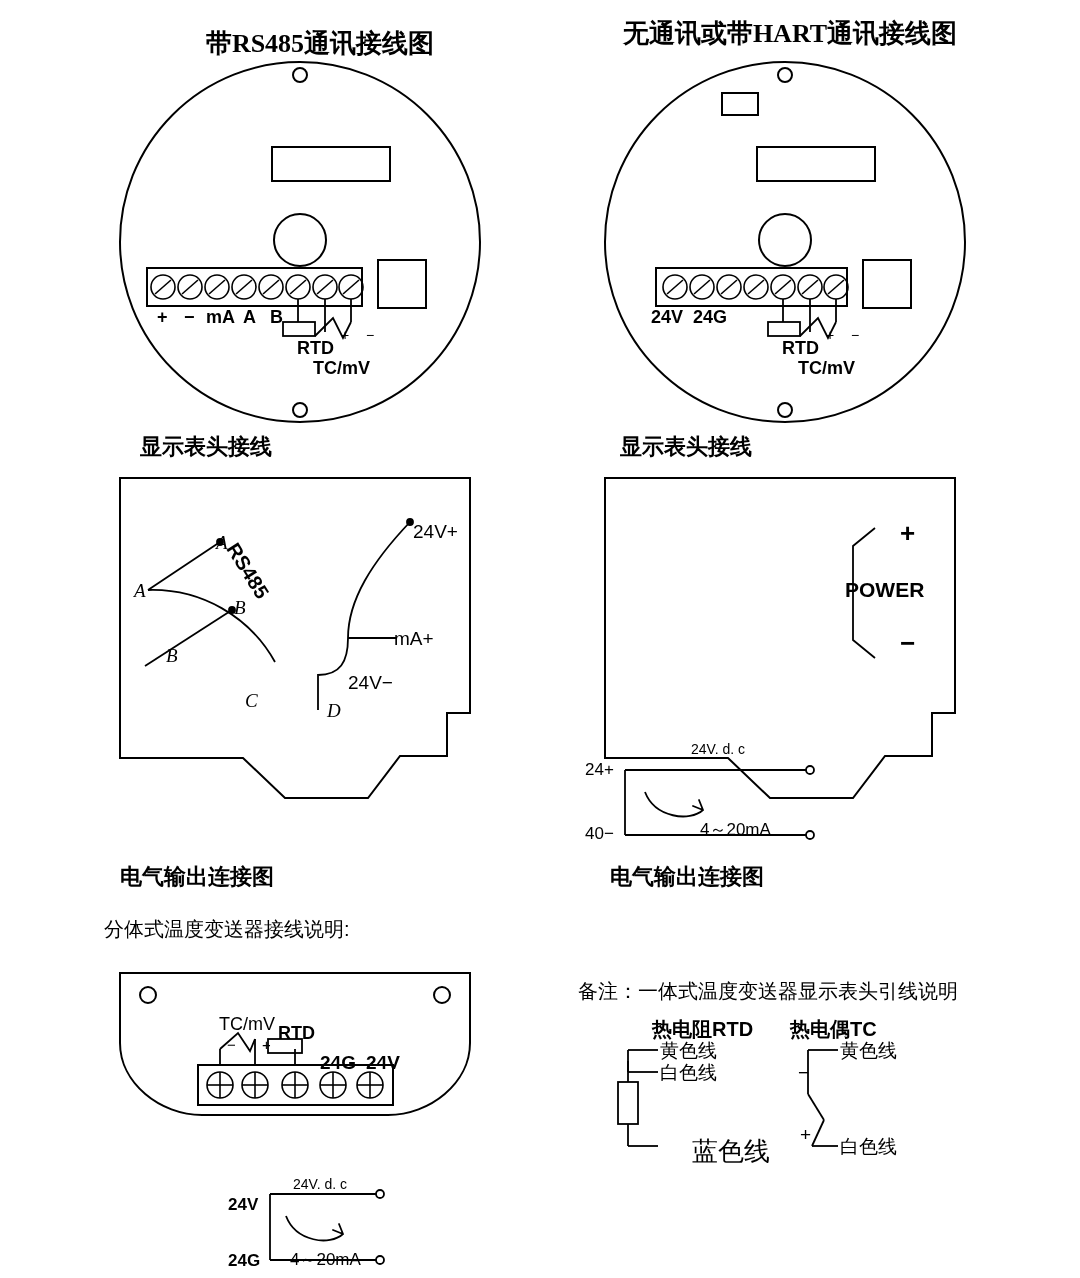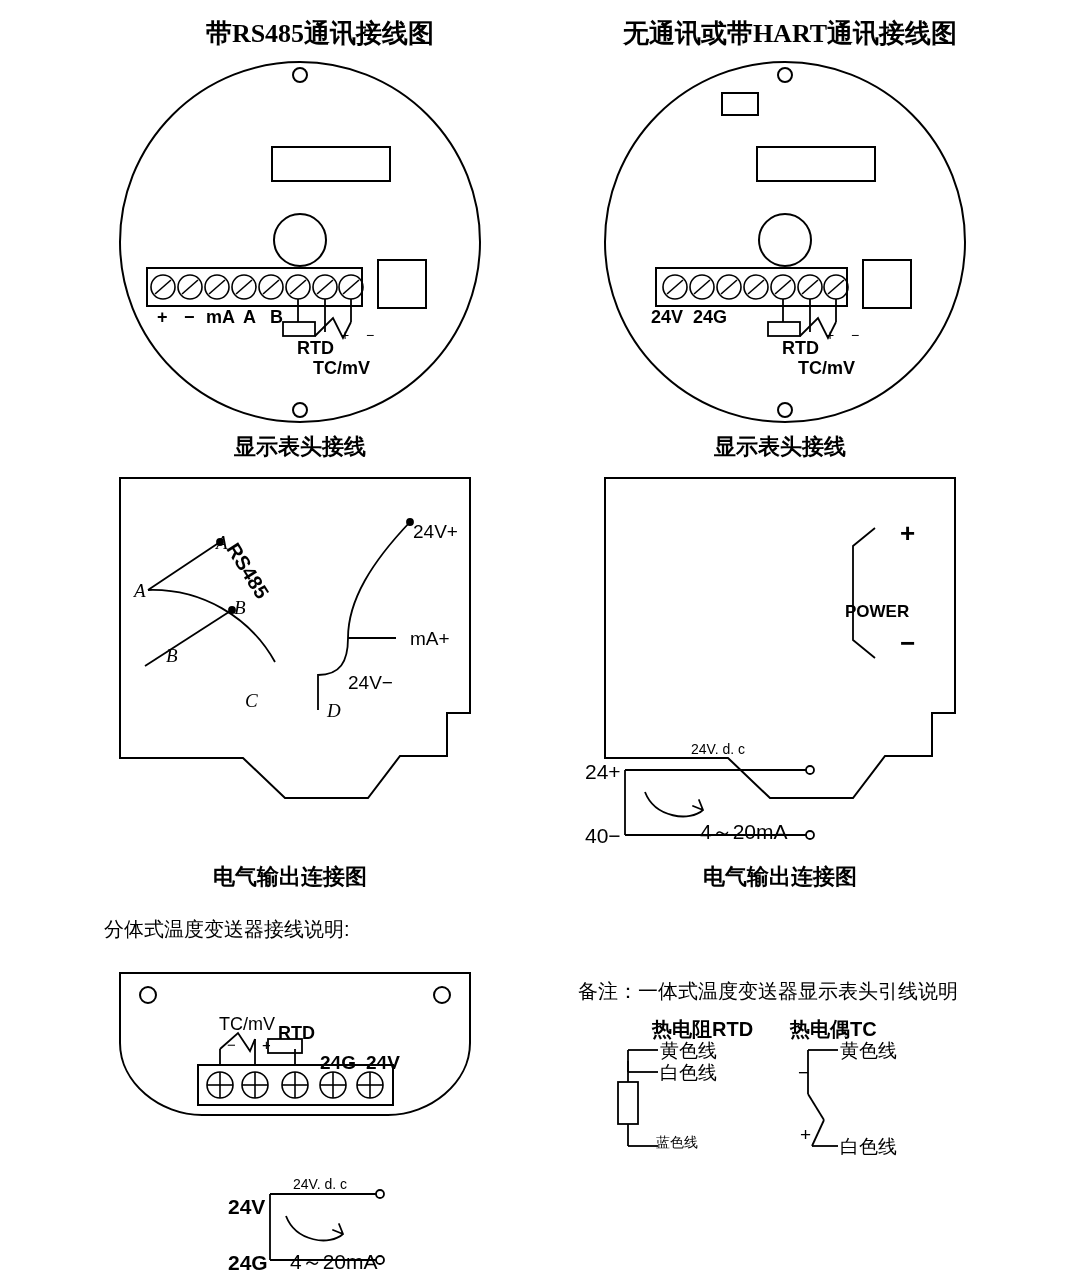--- a/index.html
+++ b/index.html
@@ -7,33 +7,33 @@
     width:1080px;height:1278px;position:relative;overflow:hidden;
     font-family:"Liberation Sans","DejaVu Sans",sans-serif;
     color:#000;
   }
   .abs{position:absolute;}
   .title{
     font-family:"Liberation Serif","DejaVu Serif",serif;
     font-weight:bold;font-size:26px;text-align:center;white-space:nowrap;
   }
   .caption{
-    font-size:22px;font-weight:bold;text-align:center;white-space:nowrap;
+    font-size:22px;font-weight:bold;white-space:nowrap;
   }
-  .lbl{font-size:21px;white-space:nowrap;}
+  .lbl{font-size:17px;white-space:nowrap;}
   .lbl-b{font-size:18px;font-weight:bold;white-space:nowrap;}
   .lbl-s{font-size:14px;white-space:nowrap;}
   .lbl-i{font-size:19px;font-style:italic;font-family:"Liberation Serif","DejaVu Serif",serif;white-space:nowrap;}
   .note{font-size:20px;font-weight:normal;white-space:nowrap;margin-left:12px;}
   svg{display:block;}
 </style>
 </head>
 <body>
 
-<div class="abs title" style="left:140px;top:16px;width:360px;">带RS485通讯接线图</div>
+<div class="abs title" style="left:140px;top:26px;width:360px;">带RS485通讯接线图</div>
 <div class="abs title" style="left:560px;top:16px;width:460px;">无通讯或带HART通讯接线图</div>
 
 <div class="abs" style="left:115px;top:60px;">
   <svg width="370" height="365" viewBox="0 0 370 365">
     <circle cx="185" cy="182" r="180" fill="none" stroke="#000" stroke-width="2"></circle>
     <circle cx="185" cy="15" r="7" fill="none" stroke="#000" stroke-width="2"></circle>
     <circle cx="185" cy="350" r="7" fill="none" stroke="#000" stroke-width="2"></circle>
     <rect x="157" y="87" width="118" height="34" fill="none" stroke="#000" stroke-width="2"></rect>
     <circle cx="185" cy="180" r="26" fill="none" stroke="#000" stroke-width="2"></circle>
 
@@ -142,21 +142,21 @@
   </svg>
 </div>
 <div class="abs lbl-i" style="left:216px;top:532px;">A</div>
 <div class="abs lbl-i" style="left:134px;top:580px;">A</div>
 <div class="abs lbl-i" style="left:234px;top:597px;">B</div>
 <div class="abs lbl-i" style="left:166px;top:645px;">B</div>
 <div class="abs lbl-i" style="left:245px;top:690px;">C</div>
 <div class="abs lbl-i" style="left:327px;top:700px;">D</div>
 <div class="abs lbl" style="left:241px;top:539px;transform:rotate(58deg);transform-origin:left top;font-weight:bold;font-size:20px;">RS485</div>
 <div class="abs lbl" style="left:413px;top:521px;font-size:19px;">24V+</div>
-<div class="abs lbl" style="left:410px;top:628px;font-size:19px;">mA+</div>
+<div class="abs lbl" style="left:394px;top:628px;font-size:19px;">mA+</div>
 <div class="abs lbl" style="left:348px;top:672px;font-size:19px;">24V−</div>
 
 <div class="abs" style="left:585px;top:470px;">
   <svg width="400" height="380" viewBox="0 0 400 380">
     <path d="M20 10 L370 10 L370 245 L347 245 L347 288 L300 288 L268 330 L185 330 L143 290 L20 290 Z" fill="none" stroke="#000" stroke-width="2" transform="translate(0,-2)"></path>
     <g fill="none" stroke="#000" stroke-width="1.8">
       <path d="M290 58 L268 76 L268 170 L290 188"></path>
     </g>
 
     <g fill="none" stroke="#000" stroke-width="1.8">
@@ -164,21 +164,21 @@
       <line x1="40" y1="365" x2="225" y2="365"></line>
       <line x1="40" y1="300" x2="40" y2="365"></line>
       <circle cx="225" cy="300" r="4" fill="#fff"></circle>
       <circle cx="225" cy="365" r="4" fill="#fff"></circle>
       <path d="M60 322 C70 348 105 352 118 340"></path>
       <path d="M118 340 L108 336 M118 340 L114 330" stroke-linecap="round"></path>
     </g>
   </svg>
 </div>
 <div class="abs lbl-b" style="left:900px;top:518px;font-size:26px;">+</div>
-<div class="abs lbl-b" style="left:845px;top:578px;font-size:17px;margin-top:24px;">POWER</div>
+<div class="abs lbl-b" style="left:845px;top:578px;font-size:21px;">POWER</div>
 <div class="abs lbl-b" style="left:900px;top:628px;font-size:26px;">−</div>
 <div class="abs lbl-s" style="left:691px;top:741px;">24V. d. c</div>
 <div class="abs lbl" style="left:585px;top:760px;">24+</div>
 <div class="abs lbl" style="left:585px;top:824px;">40−</div>
 <div class="abs lbl" style="left:700px;top:818px;">4～20mA</div>
 
 <div class="abs caption" style="left:120px;top:862px;width:340px;">电气输出连接图</div>
 <div class="abs caption" style="left:610px;top:862px;width:340px;">电气输出连接图</div>
 
 <div class="abs note" style="left:92px;top:916px;">分体式温度变送器接线说明:</div>
@@ -254,21 +254,21 @@
       <line x1="18" y1="8" x2="18" y2="30"></line>
       <line x1="18" y1="19" x2="18" y2="40"></line>
       <rect x="8" y="40" width="20" height="42"></rect>
       <line x1="18" y1="82" x2="18" y2="104"></line>
       <line x1="18" y1="104" x2="48" y2="104"></line>
     </g>
   </svg>
 </div>
 <div class="abs lbl" style="left:660px;top:1038px;font-size:19px;">黄色线</div>
 <div class="abs lbl" style="left:660px;top:1060px;font-size:19px;">白色线</div>
-<div class="abs lbl" style="left:656px;top:1134px;font-size:14px;">蓝色线</div>
+<div class="abs lbl" style="left:692px;top:1134px;font-size:26px;">蓝色线</div>
 
 <div class="abs" style="left:790px;top:1042px;">
   <svg width="160" height="120" viewBox="0 0 160 120">
     <g fill="none" stroke="#000" stroke-width="1.8">
       <line x1="18" y1="8" x2="48" y2="8"></line>
       <line x1="18" y1="8" x2="18" y2="52"></line>
       <line x1="18" y1="52" x2="34" y2="78"></line>
       <line x1="34" y1="78" x2="22" y2="104"></line>
       <line x1="22" y1="104" x2="48" y2="104"></line>
     </g>

